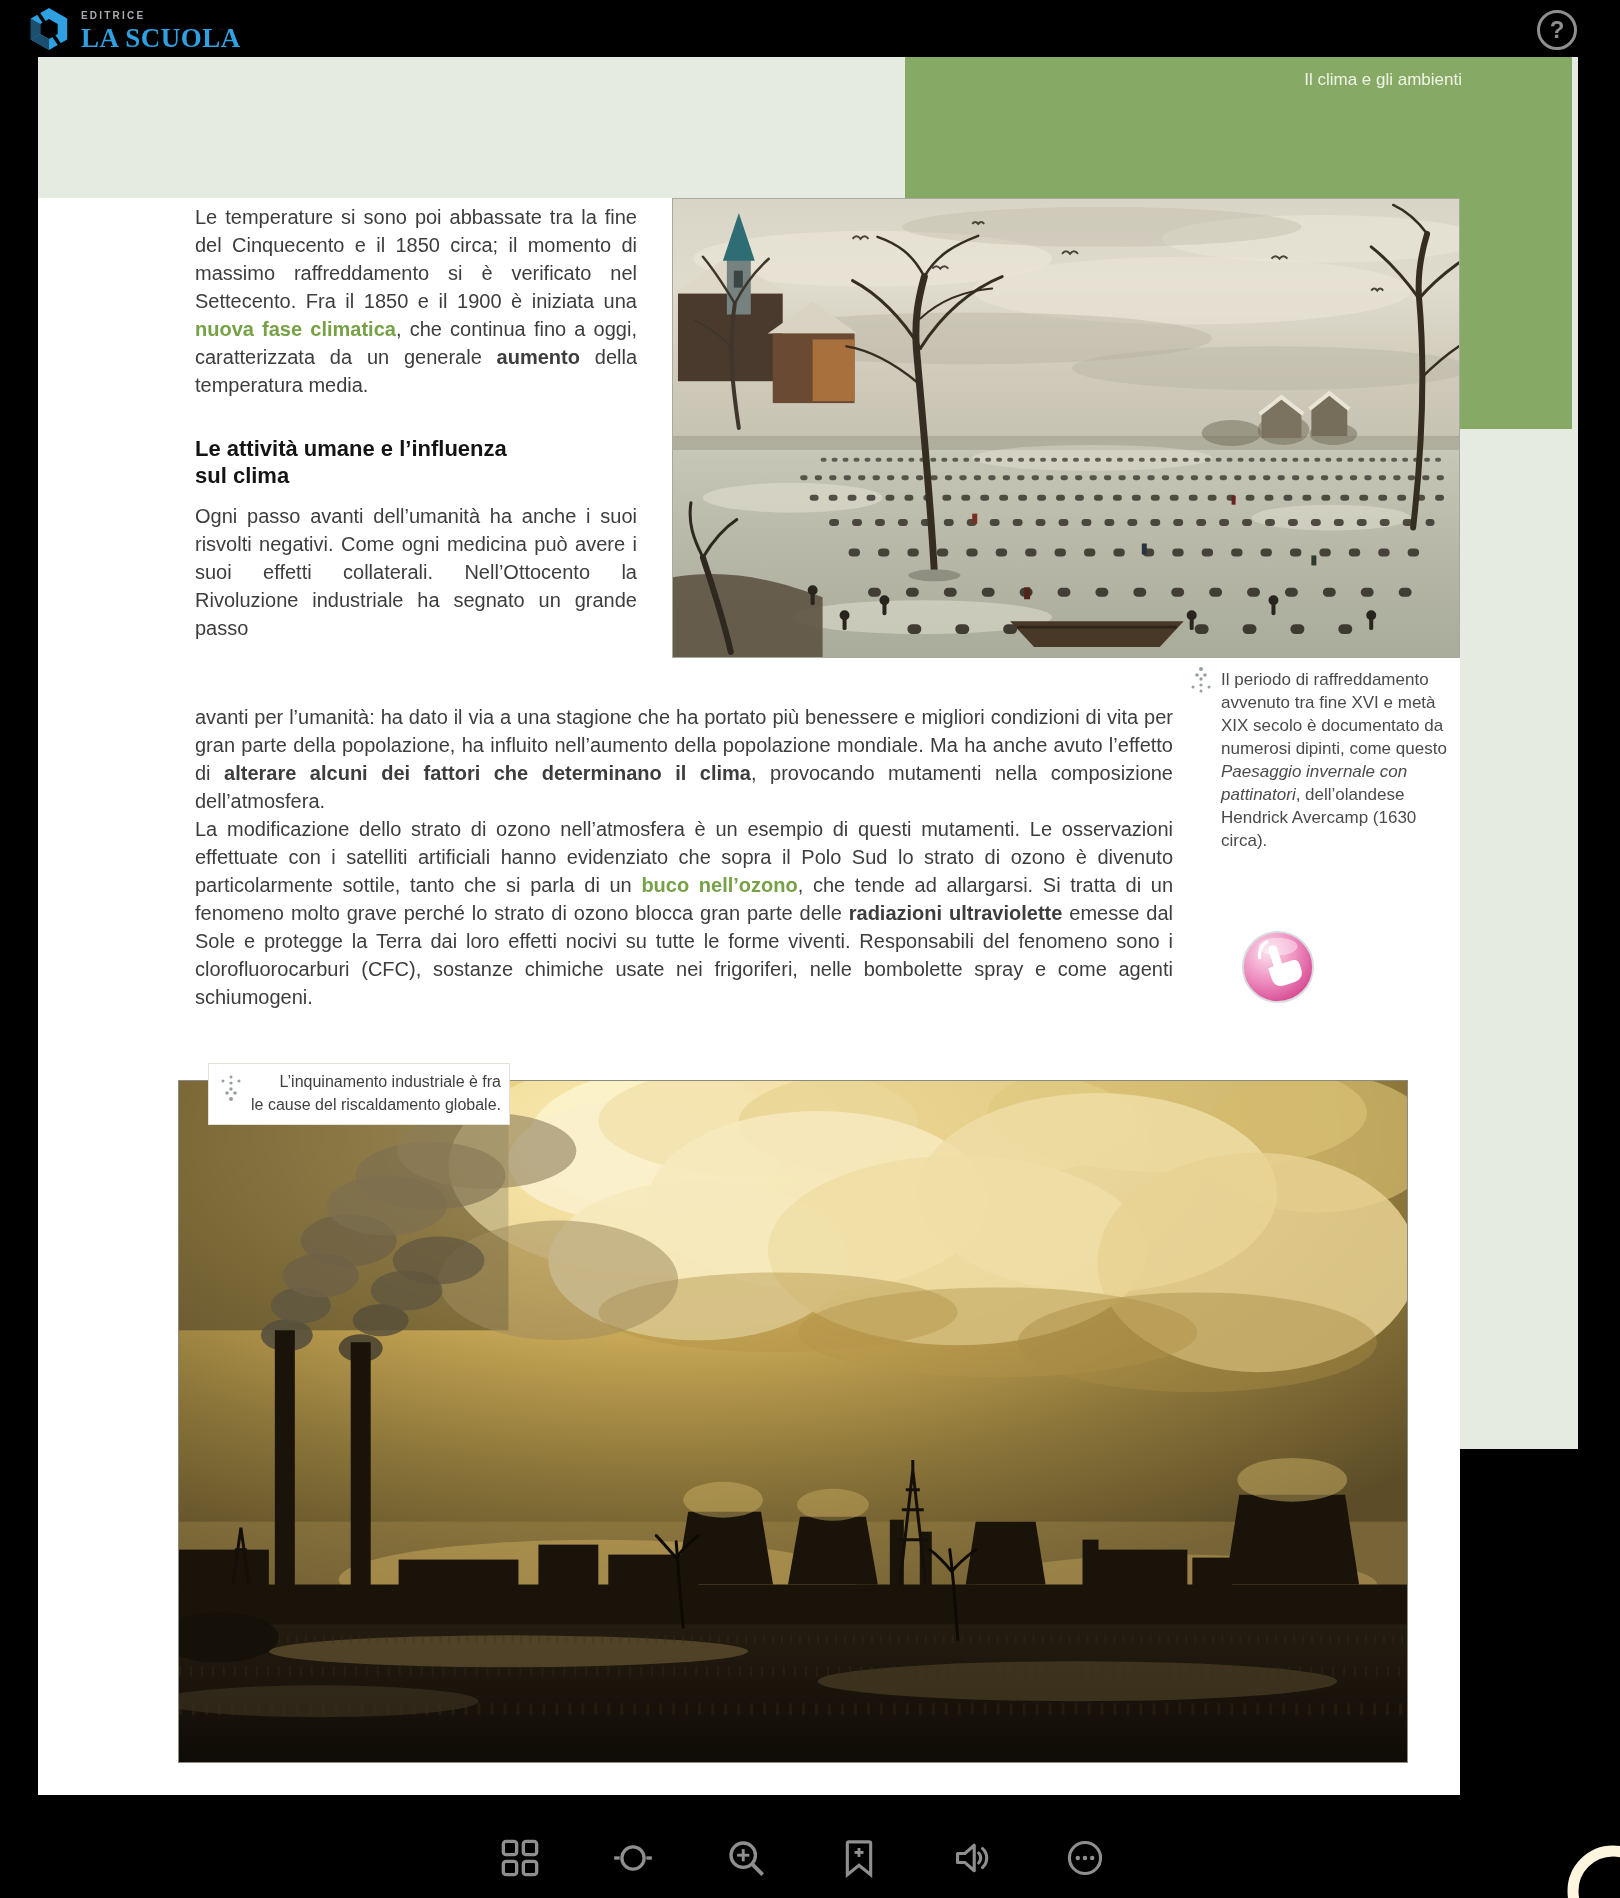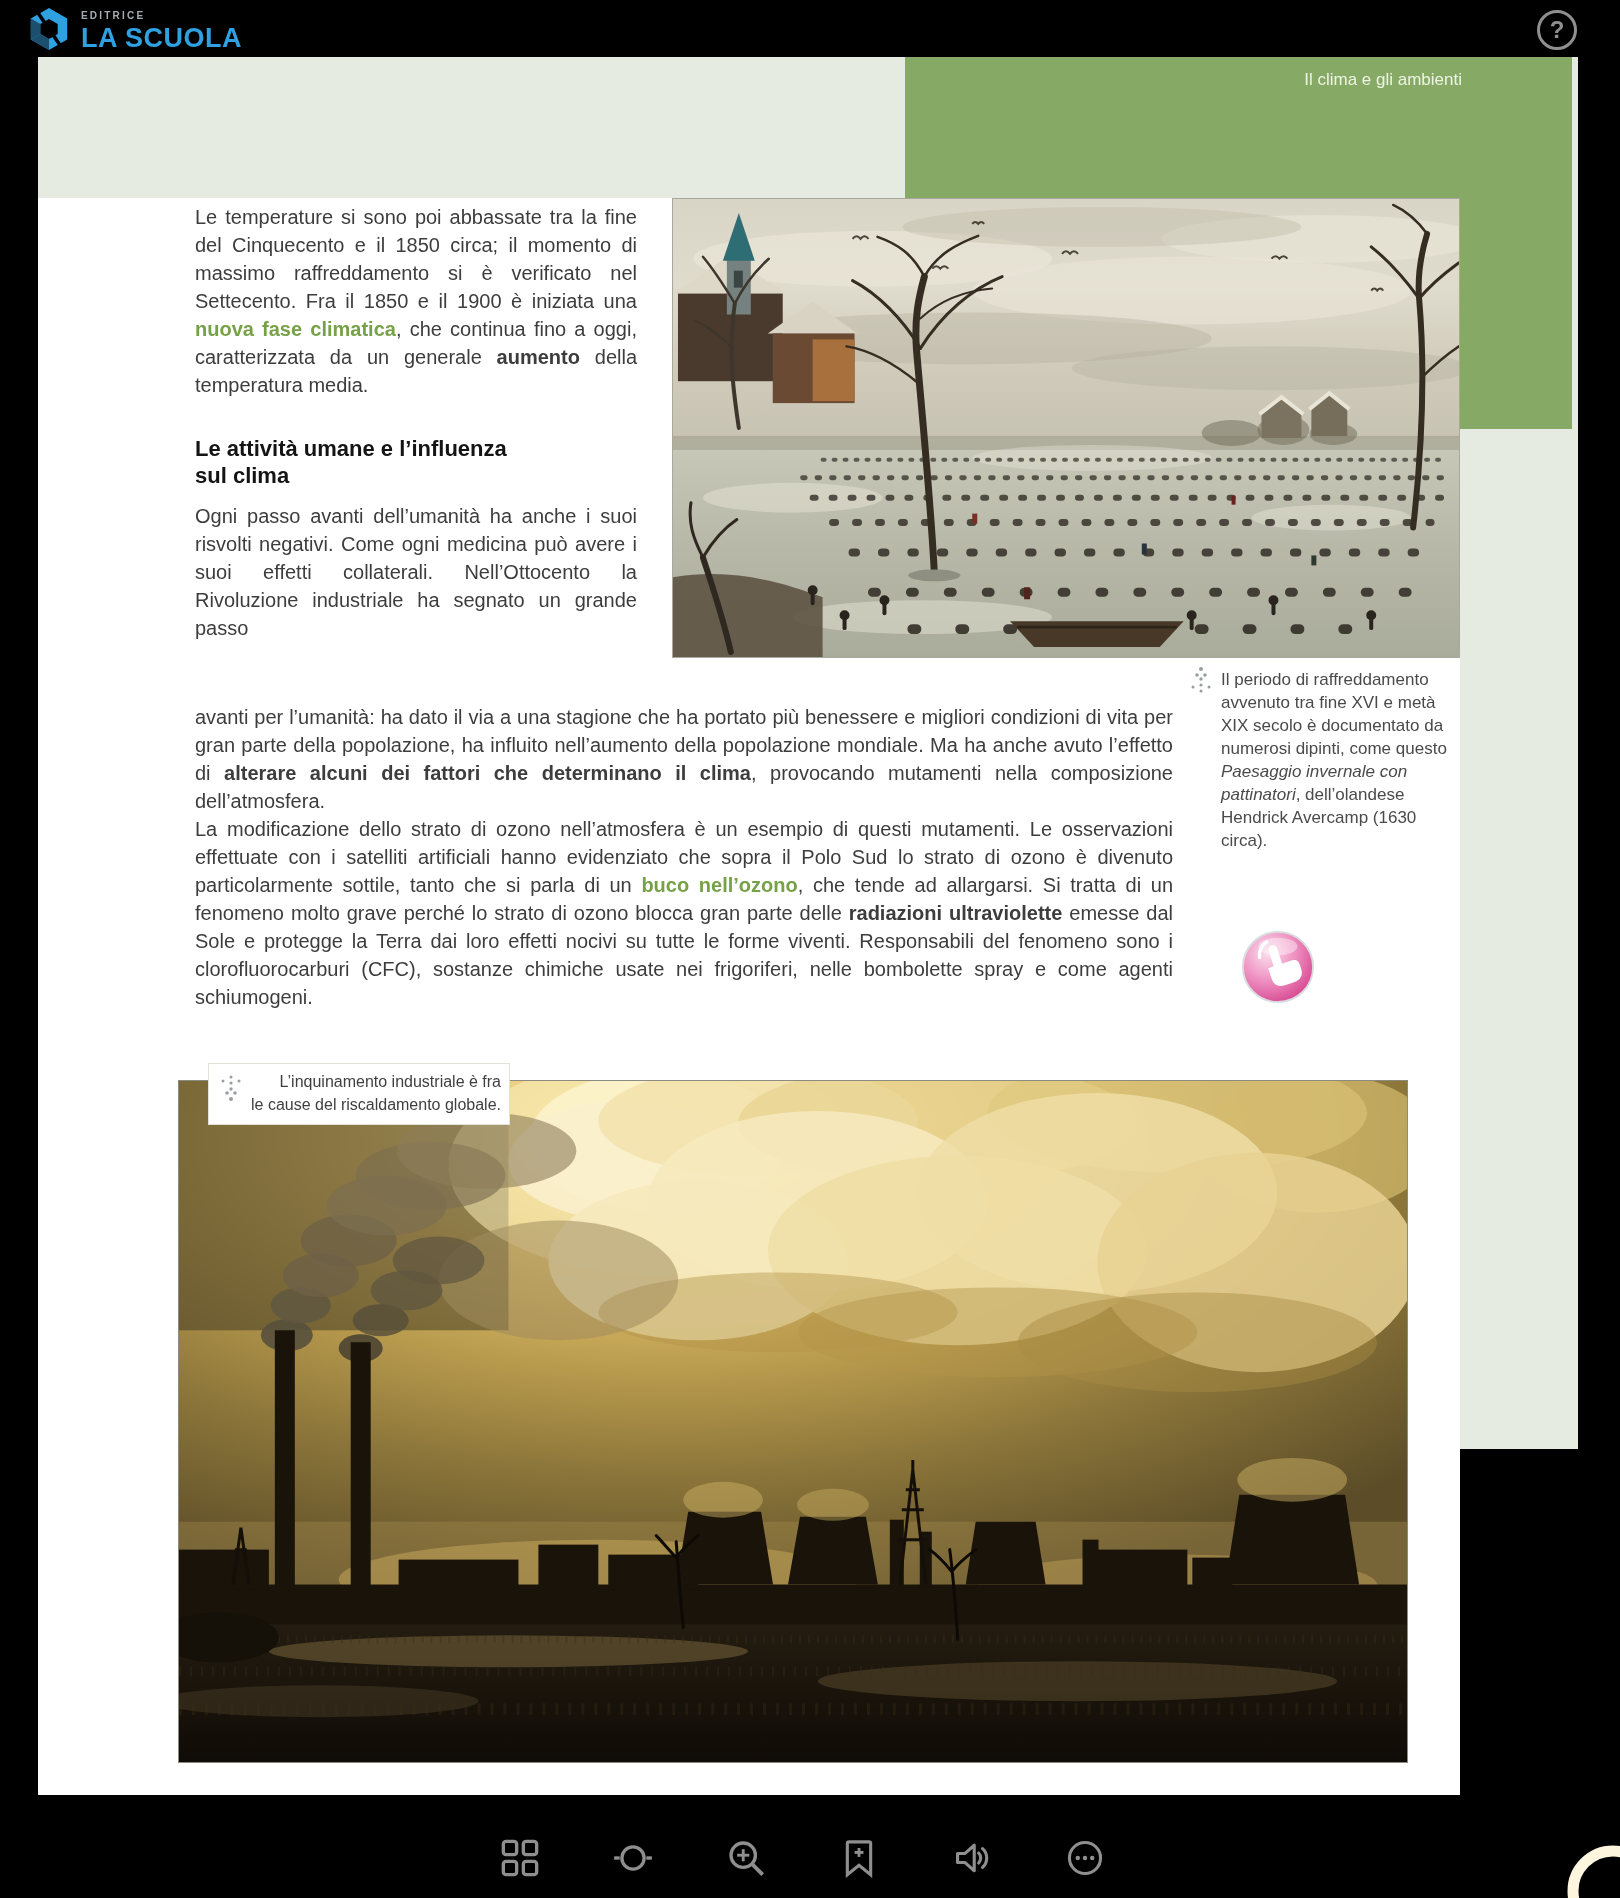--- a/index.html
+++ b/index.html
@@ -3,21 +3,21 @@
 <meta charset="utf-8">
 <style>
   html,body{margin:0;padding:0;background:#000;}
   .app{position:relative;width:1620px;height:1898px;background:#000;overflow:hidden;
        font-family:"Liberation Sans",sans-serif;}
   
   .topbar{position:absolute;left:0;top:0;width:1620px;height:57px;background:#000;}
   .brand{position:absolute;left:26px;top:5px;display:flex;align-items:center;cursor:pointer;}
   .brand-text{margin-left:9px;display:flex;flex-direction:column;}
   .brand-top{font-size:10px;letter-spacing:2.2px;color:#a7abb0;font-weight:bold;line-height:14px;}
-  .brand-name{font-size:27px;font-weight:bold;color:#2fa0e0;letter-spacing:.5px;line-height:30px;}
+  .brand-name{font-size:27px;font-weight:bold;color:#2fa0e0;letter-spacing:.5px;line-height:30px;font-family:Liberation Serif, serif;}
   .help-btn{position:absolute;left:1537px;top:10px;width:40px;height:40px;border:3px solid #8f8f8f;
             border-radius:50%;color:#8f8f8f;font-size:24px;font-weight:bold;display:flex;
             align-items:center;justify-content:center;box-sizing:border-box;cursor:pointer;}
   
   .spread{position:absolute;left:38px;top:57px;width:1540px;height:1392px;background:#e6ebe1;}
   .green-block{position:absolute;left:867px;top:0;width:667px;height:372px;background:#87a966;}
   .section-title{position:absolute;top:13px;right:110px;font-size:17px;color:#eef4e3;}
   .white-page{position:absolute;left:0;top:141px;width:1422px;height:1597px;background:#ffffff;}
   
   .col-narrow{position:absolute;left:157px;top:146px;width:442px;text-align:justify;

